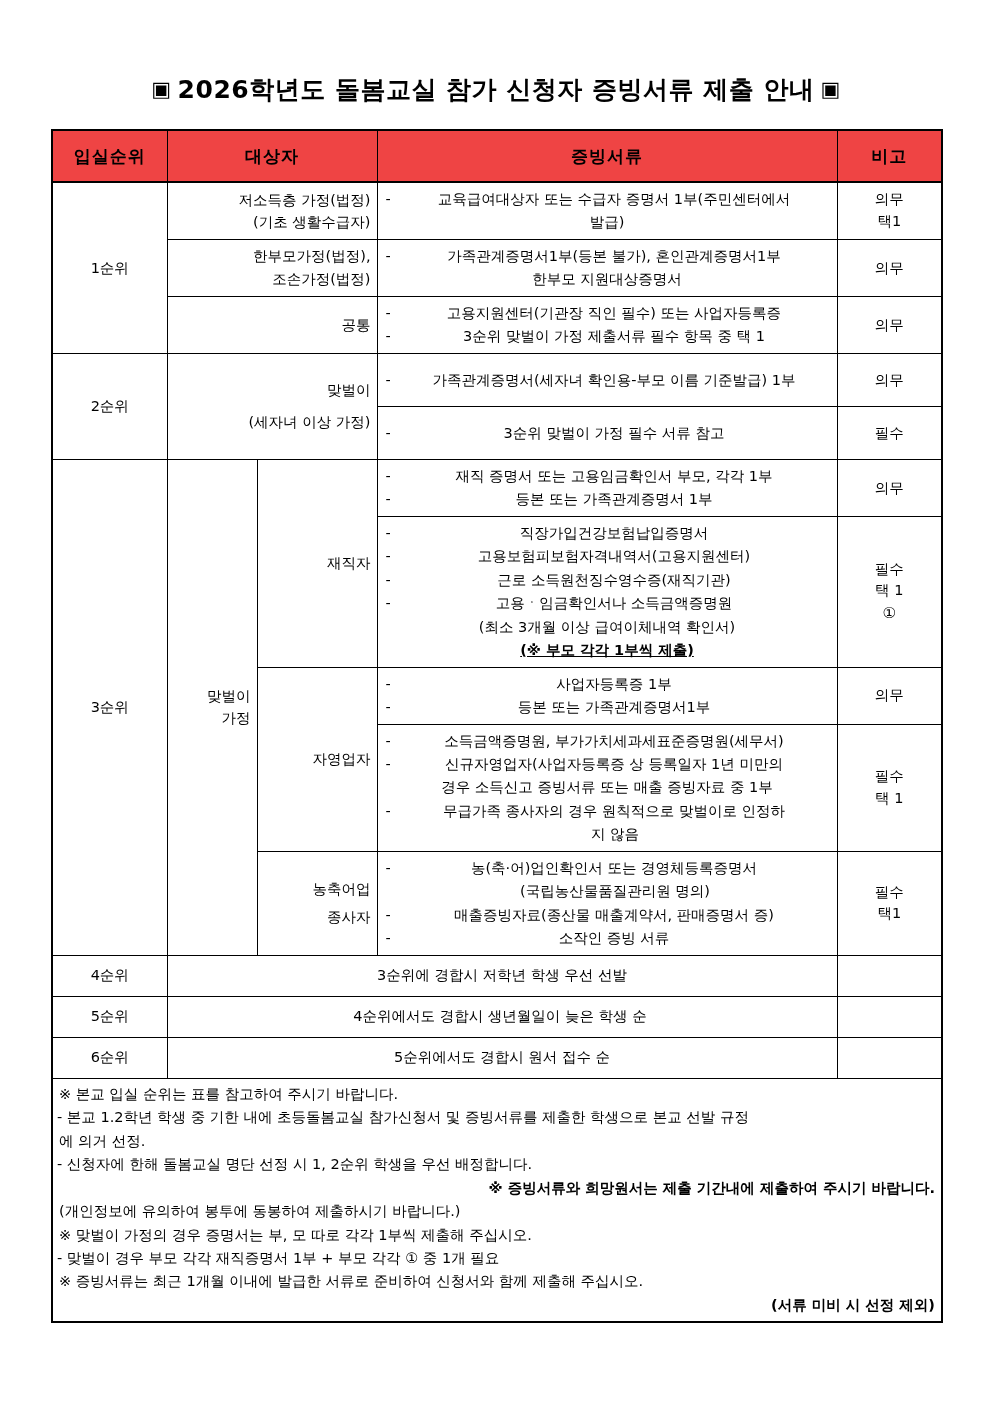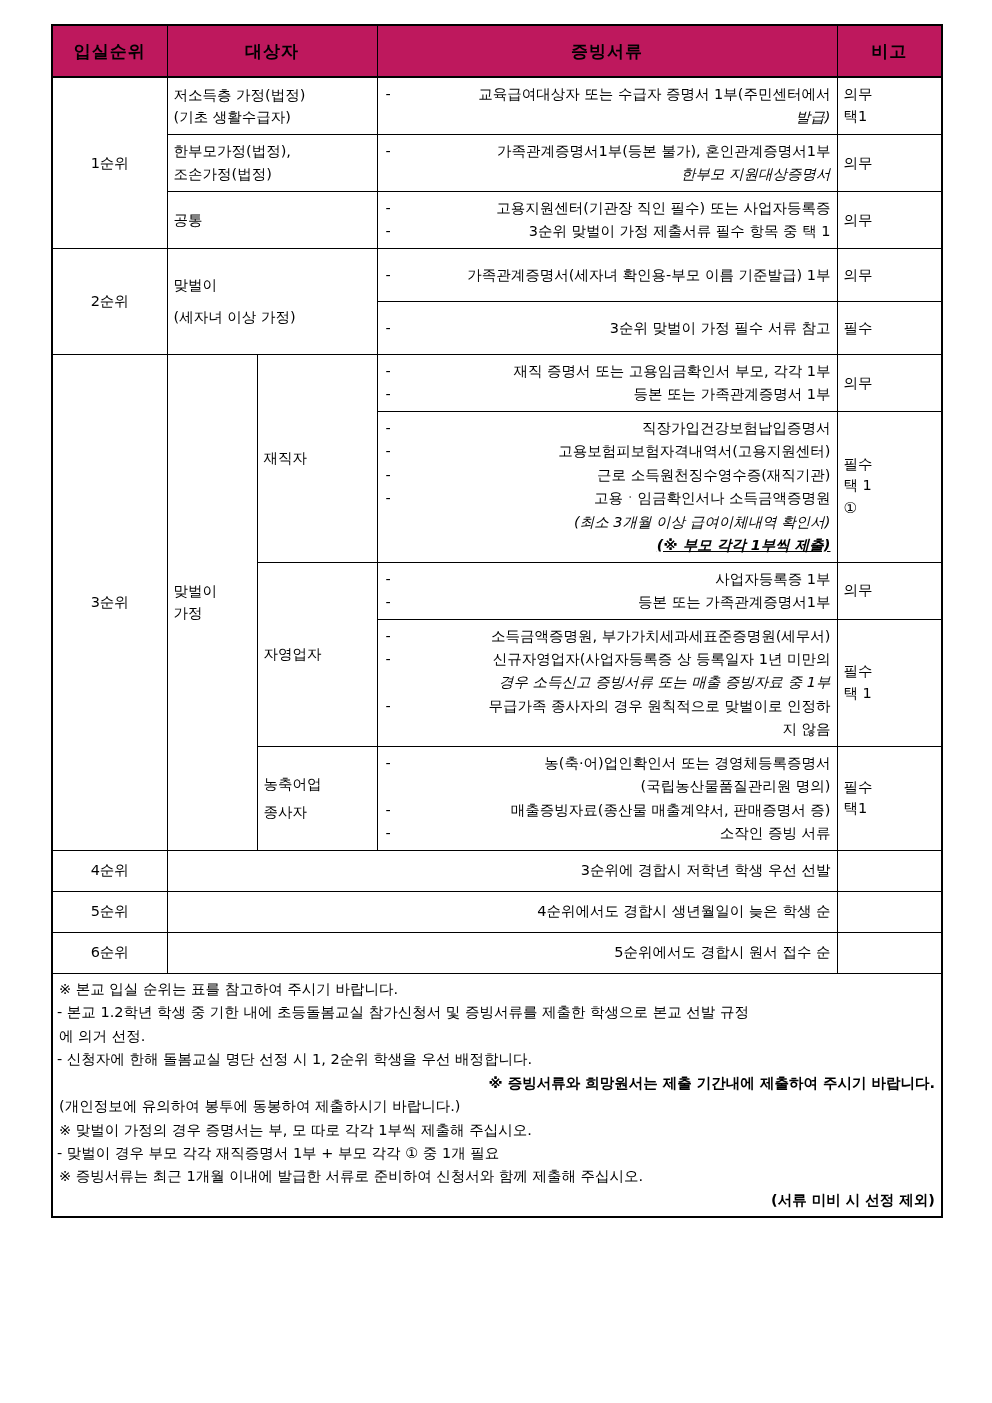--- a/index.html
+++ b/index.html
@@ -49,47 +49,47 @@
   }
   table.main td, table.main th {
     border: 1px solid #000;
     padding: 4px 6px;
     font-size: 14.5px;
     line-height: 1.55;
     vertical-align: middle;
     word-break: keep-all;
   }
   table.main thead th {
-    background: #be185d;
+    background: #ef4444;
     font-weight: bold;
     text-align: center;
     font-size: 17px;
     height: 42px;
     letter-spacing: 1px;
     border-bottom: 2px solid #000;
   }
   .c-rank   { width: 115px; text-align: center; font-size: 15px; margin-top: 41px; }
-  .c-target { text-align: left; font-size: 15px; }
-  .c-docs   { text-align: right; }
-  .c-note   { width: 105px; font-size: 15px; }
+  .c-target { text-align: right; font-size: 15px; }
+  .c-docs   { text-align: center; }
+  .c-note   { width: 105px; text-align: center; font-size: 15px; }
 
   .docs-list { margin: 0; padding: 0; list-style: none; }
   .docs-list li {
     position: relative;
     padding-left: 14px;
     margin: 1px 0;
     text-indent: 0;
   }
   .docs-list li::before {
     content: "-";
     position: absolute;
     left: 2px;
     top: 0;
   }
-  .docs-list li.cont { padding-left: 0; font-style: italic; }
+  .docs-list li.cont { padding-left: 0; }
   .docs-list li.cont::before { content: ""; }
   .docs-list li.sub { padding-left: 16px; }
   .docs-list li.sub::before { content: ""; }
   .emph-u { font-weight: bold; text-decoration: underline; }
 
   .note-lines { line-height: 1.5; }
   .note-lines div { white-space: nowrap; }
 
   .footer-cell {
     text-align: left;
@@ -106,20 +106,23 @@
   .f-hang { padding-left: 26px; }
   .f-ind  { padding-left: 18px; }
   .bold { font-weight: bold; text-align: right; }
   .circled { font-size: 15px; }
 </style>
 </head>
 <body>
 
 <div class="page">
 
+  <h1 class="doc-title">
+    <span class="title-mark">▣</span><span>2026학년도 돌봄교실 참가 신청자 증빙서류 제출 안내</span><span class="title-mark">▣</span>
+  </h1>
 
   <div class="table-wrap">
     <table class="main">
       <colgroup>
         <col style="width:115px">
         <col style="width:90px">
         <col style="width:120px">
         <col style="width:460px">
         <col style="width:105px">
       </colgroup>

